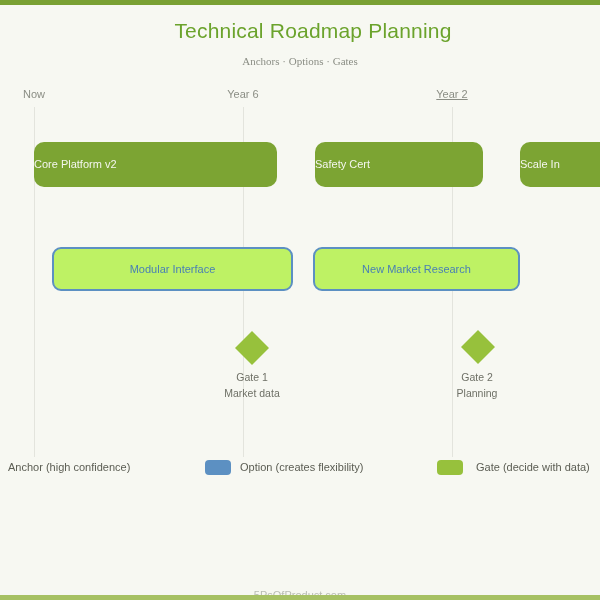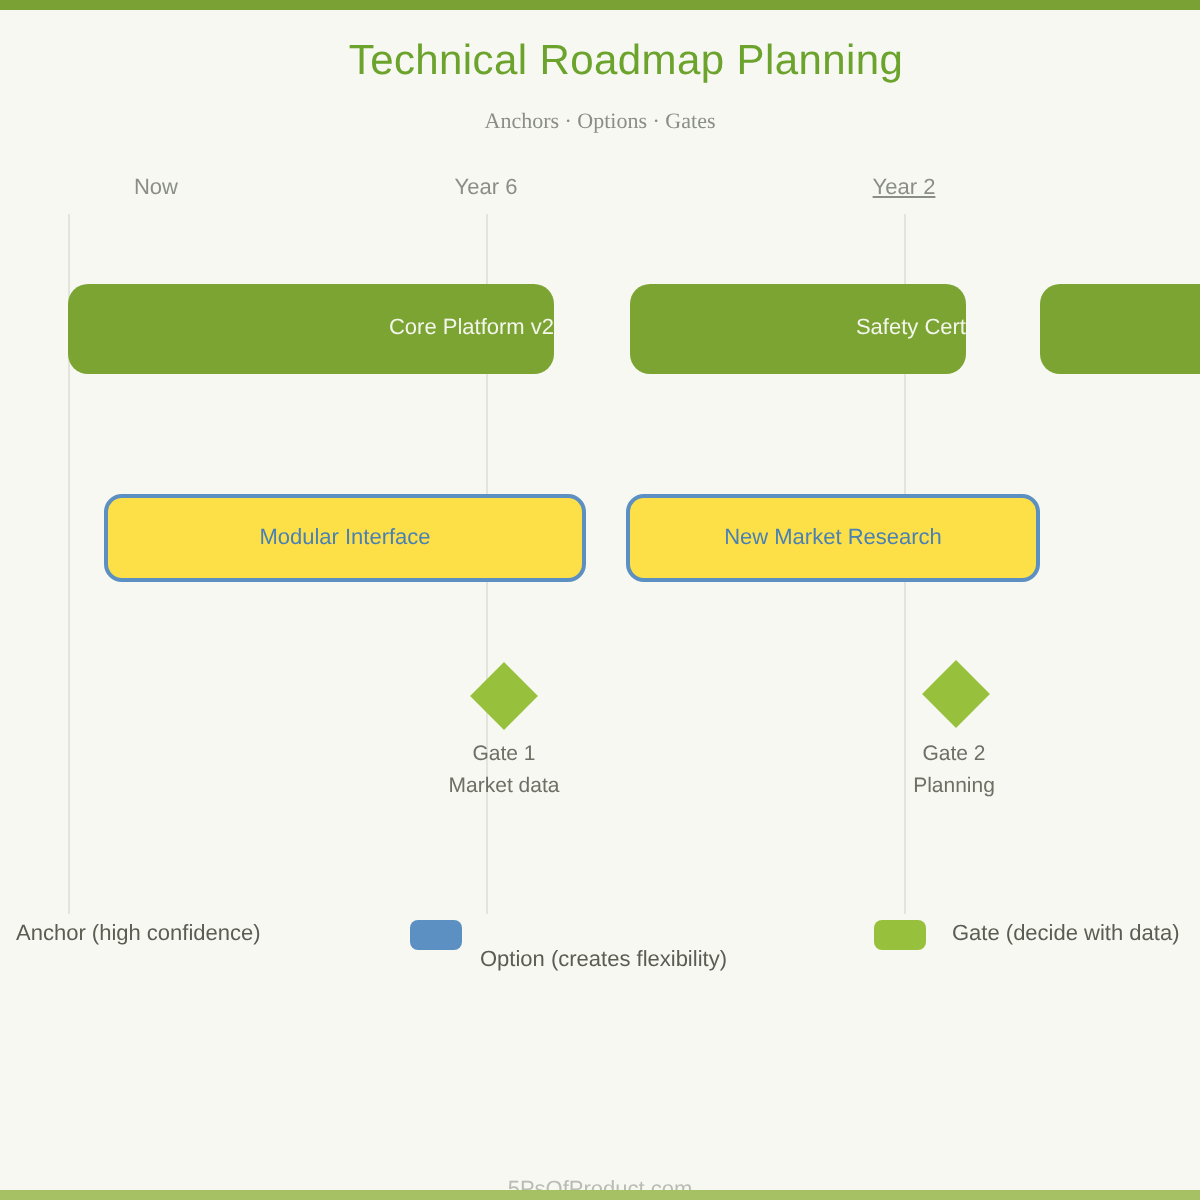--- a/index.html
+++ b/index.html
@@ -19,26 +19,26 @@
   }
   .tl-label{
     position:absolute;top:83px;transform:translateX(-50%);
     font-size:11px;color:#8b8e85;white-space:nowrap;
   }
   .tl-line{
     position:absolute;top:102px;width:1px;height:350px;background:#e3e4dd;
   }
   .anchor-bar{
     position:absolute;top:137px;height:45px;border-radius:10px;
-    background:#7ca433;color:#f4f6ee;font-size:11px;text-align:right;
+    background:#7ca433;color:#f4f6ee;font-size:11px;text-align:left;
     line-height:45px;white-space:nowrap;overflow:hidden;z-index:2;
   }
   .option-box{
     position:absolute;top:242px;height:44px;border-radius:9px;box-sizing:border-box;
-    background:#fde047;border:2px solid #5c90c2;color:#4a80b4;font-size:11px;
+    background:#bef264;border:2px solid #5c90c2;color:#4a80b4;font-size:11px;
     text-align:center;line-height:40px;white-space:nowrap;z-index:2;
   }
   .gate-diamond{
     position:absolute;width:24px;height:24px;background:#97c13c;
     transform:rotate(45deg);z-index:2;
   }
   .gate-label{
     position:absolute;transform:translateX(-50%);text-align:center;
     font-size:10.5px;color:#6e7066;line-height:16px;white-space:nowrap;z-index:2;
   }
@@ -56,21 +56,21 @@
   }
 </style>
 </head>
 <body>
 
 <div class="frame">
 
   <div class="title">Technical Roadmap Planning</div>
   <div class="subtitle">Anchors · Options · Gates</div>
 
-  <div class="tl-label" style="left:34px;margin-left:44px;">Now</div>
+  <div class="tl-label" style="left:34px;">Now</div>
   <div class="tl-label" style="left:243px;">Year 6</div>
   <div class="tl-label" style="left:452px;text-decoration:underline;">Year 2</div>
 
   <div class="tl-line" style="left:34px;"></div>
   <div class="tl-line" style="left:243px;"></div>
   <div class="tl-line" style="left:452px;"></div>
 
   <div class="anchor-bar" style="left:34px;width:243px;">Core Platform v2</div>
   <div class="anchor-bar" style="left:315px;width:168px;">Safety Cert</div>
   <div class="anchor-bar" style="left:520px;width:140px;">Scale In</div>
@@ -86,20 +86,20 @@
     <div>Market data</div>
   </div>
   <div class="gate-label" style="left:477px;top:364px;">
     <div>Gate 2</div>
     <div>Planning</div>
   </div>
 
   <div class="legend-text" style="left:8px;">Anchor (high confidence)</div>
 
   <div class="legend-swatch swatch-option" style="left:205px;"></div>
-  <div class="legend-text" style="left:240px;margin-top:13px;">Option (creates flexibility)</div>
+  <div class="legend-text" style="left:240px;">Option (creates flexibility)</div>
 
   <div class="legend-swatch swatch-gate" style="left:437px;"></div>
   <div class="legend-text" style="left:476px;">Gate (decide with data)</div>
 
   <div class="footer">5PsOfProduct.com</div>
 
 </div>
 
 </body></html>

